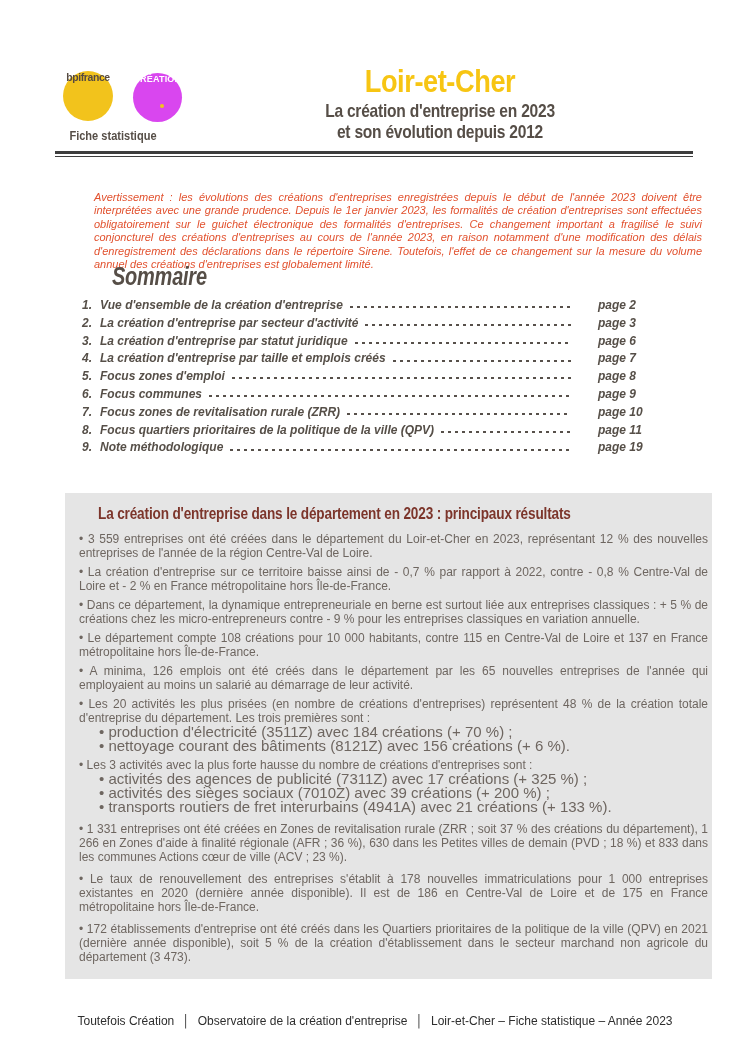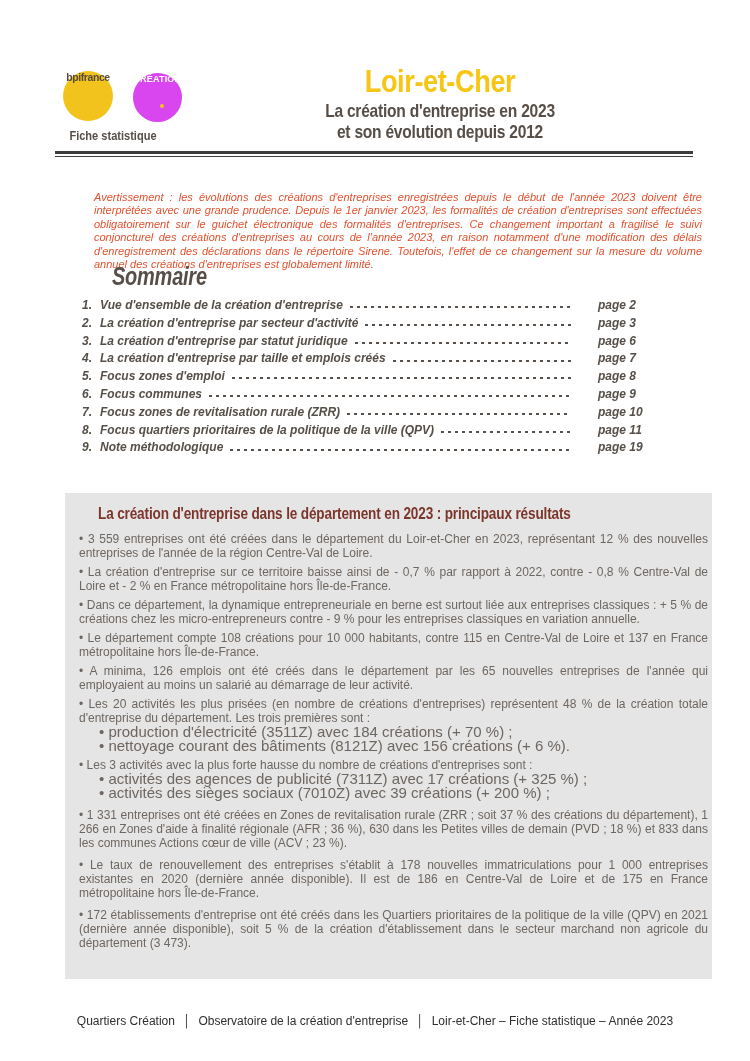--- a/index.html
+++ b/index.html
@@ -172,23 +172,24 @@
       <p class="sub">production d'électricité (3511Z) avec 184 créations (+ 70 %) ;</p>
       <p class="sub">nettoyage courant des bâtiments (8121Z) avec 156 créations (+ 6 %).</p>
     </div>
   </div>
 
   <div>
     <p class="bullet has-subs">Les 3 activités avec la plus forte hausse du nombre de créations d'entreprises sont :</p>
     <div class="subs">
       <p class="sub">activités des agences de publicité (7311Z) avec 17 créations (+ 325 %) ;</p>
       <p class="sub">activités des sièges sociaux (7010Z) avec 39 créations (+ 200 %) ;</p>
+      <p class="sub">transports routiers de fret interurbains (4941A) avec 21 créations (+ 133 %).</p>
     </div>
   </div>
 
   <p class="bullet gap">1 331 entreprises ont été créées en Zones de revitalisation rurale (ZRR ; soit 37 % des créations du département), 1 266 en Zones d'aide à finalité régionale (AFR ; 36 %), 630 dans les Petites villes de demain (PVD ; 18 %) et 833 dans les communes Actions cœur de ville (ACV ; 23 %).</p>
   <p class="bullet gap">Le taux de renouvellement des entreprises s'établit à 178 nouvelles immatriculations pour 1 000 entreprises existantes en 2020 (dernière année disponible). Il est de 186 en Centre-Val de Loire et de 175 en France métropolitaine hors Île-de-France.</p>
   <p class="bullet gap">172 établissements d'entreprise ont été créés dans les Quartiers prioritaires de la politique de la ville (QPV) en 2021 (dernière année disponible), soit 5 % de la création d'établissement dans le secteur marchand non agricole du département (3 473).</p>
 </div>
 
 <div class="footer">
-  <span>Quartiers Création</span><span class="sep">│</span><span>Observatoire de la création d'entreprise</span><span class="sep">│</span><span>Loir-et-Cher – Fiche statistique – Année 2023</span>
+  <span>Toutefois Création</span><span class="sep">│</span><span>Observatoire de la création d'entreprise</span><span class="sep">│</span><span>Loir-et-Cher – Fiche statistique – Année 2023</span>
 </div>
 
 </body></html>

